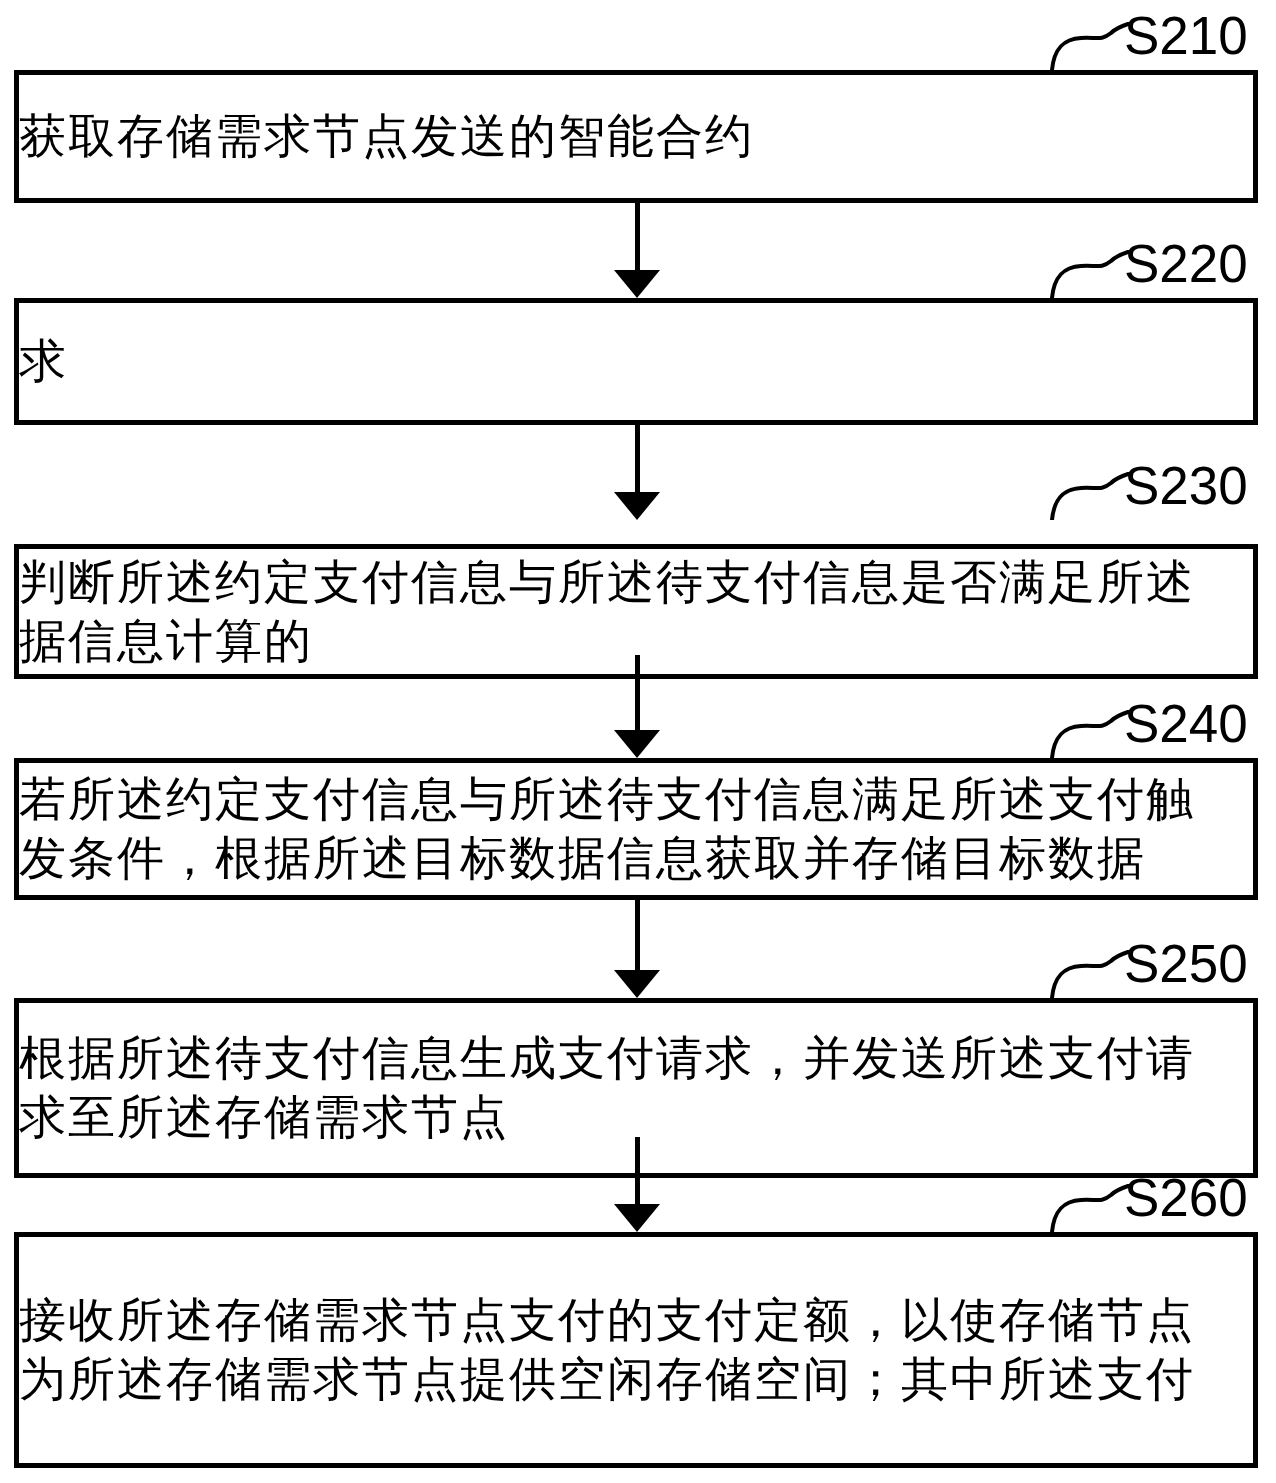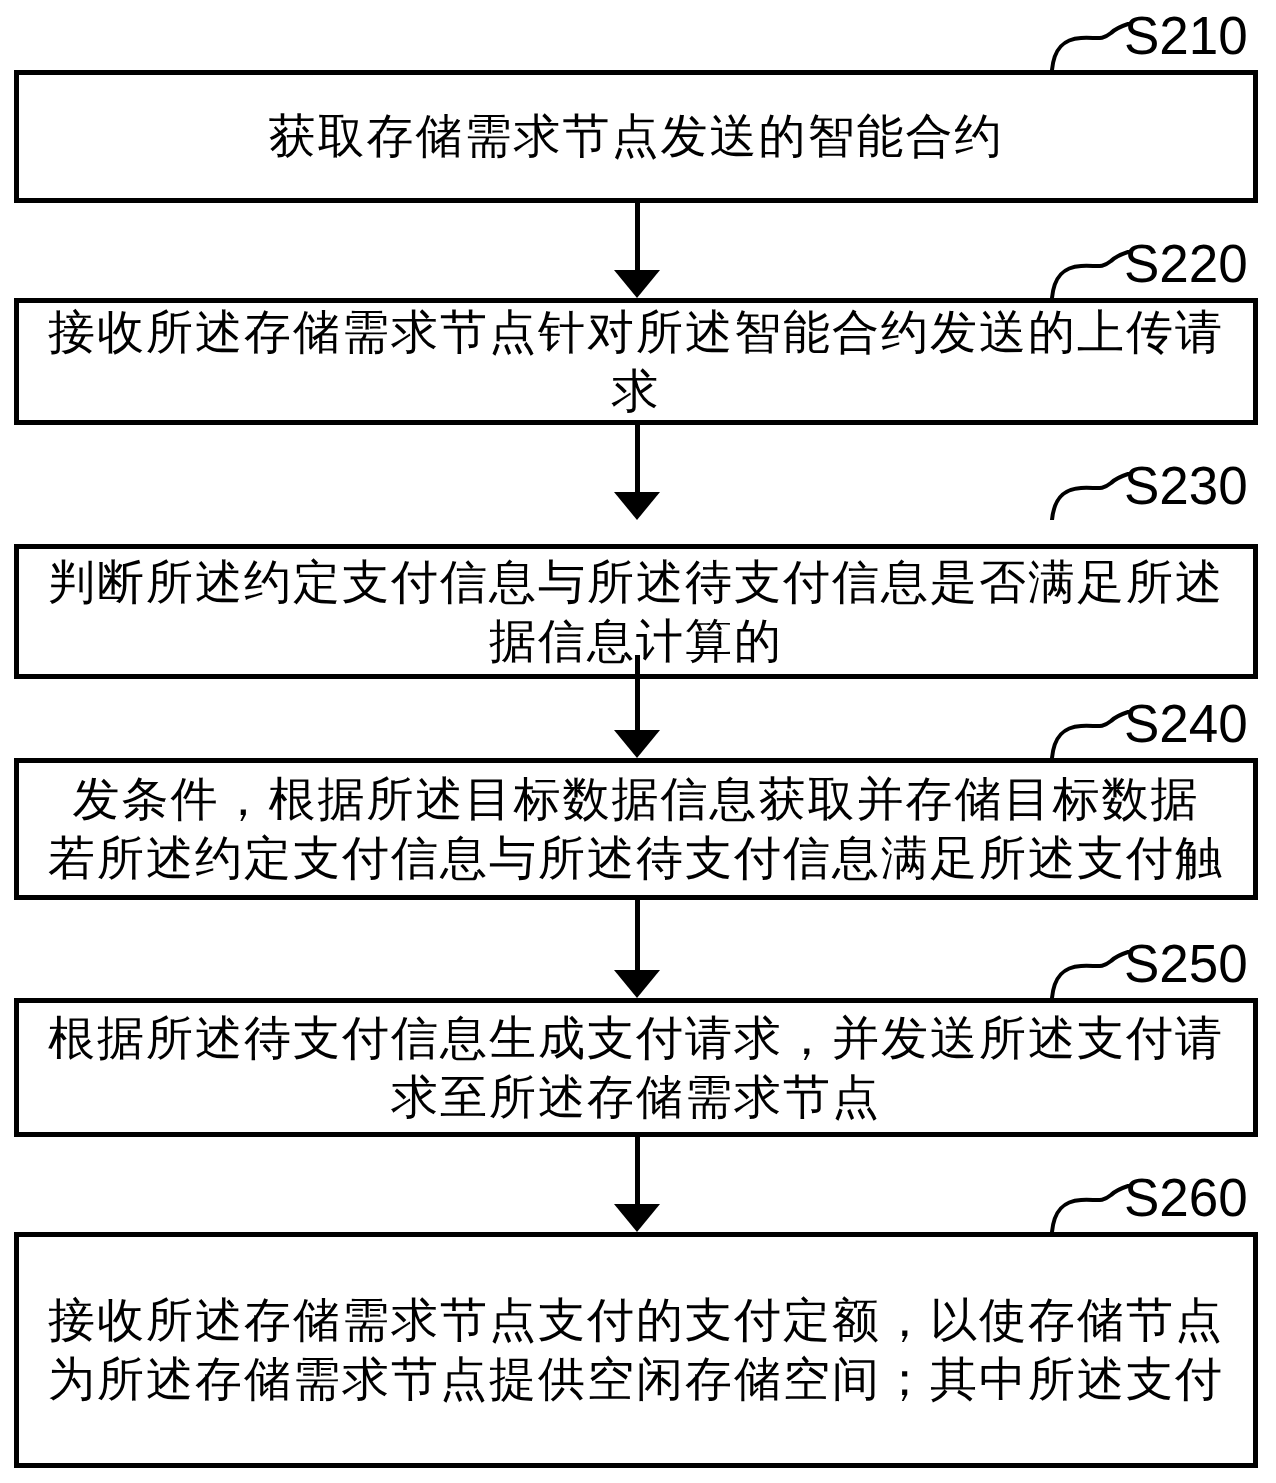--- a/index.html
+++ b/index.html
@@ -14,21 +14,21 @@
   .box {
     position: absolute;
     left: 14px;
     width: 1244px;
     box-sizing: border-box;
     border: 5px solid #000000;
     background: #ffffff;
     display: flex;
     flex-direction: column;
     justify-content: center;
-    align-items: center;
+    align-items: flex-start;
   }
   .tline {
     font-size: 47px;
     line-height: 59px;
     letter-spacing: 2px;
     color: #000000;
     text-align: center;
     white-space: nowrap;
   }
   .slabel {
@@ -76,21 +76,20 @@
   </div>
 
   <div class="aline" style="top:203px;height:70px"></div>
   <div class="ahead" style="top:270px"></div>
 
   <svg class="leader" style="top:250px" viewBox="0 0 90 48">
     <path d="M12 48 C14 27 23 17 41 16 C57 15 61 19 71 11 C76 6 82 4 88 2" fill="none" stroke="#000" stroke-width="4" stroke-linecap="round"></path>
   </svg>
   <div class="slabel" style="top:236px">S220</div>
   <div class="box" style="top:298px;height:127px">
-    <div class="tline">接收所述存储需求节点针对所述智能合约发送的上传请</div>
     <div class="tline">求</div>
   </div>
 
   <div class="aline" style="top:425px;height:67px"></div>
   <div class="ahead" style="top:492px"></div>
 
   <svg class="leader" style="top:472px" viewBox="0 0 90 48">
     <path d="M12 48 C14 27 23 17 41 16 C57 15 61 19 71 11 C76 6 82 4 88 2" fill="none" stroke="#000" stroke-width="4" stroke-linecap="round"></path>
   </svg>
   <div class="slabel" style="top:458px">S230</div>
@@ -100,32 +99,32 @@
   </div>
 
   <div class="aline" style="top:655px;height:75px"></div>
   <div class="ahead" style="top:730px"></div>
 
   <svg class="leader" style="top:710px" viewBox="0 0 90 48">
     <path d="M12 48 C14 27 23 17 41 16 C57 15 61 19 71 11 C76 6 82 4 88 2" fill="none" stroke="#000" stroke-width="4" stroke-linecap="round"></path>
   </svg>
   <div class="slabel" style="top:696px">S240</div>
   <div class="box" style="top:758px;height:142px">
+    <div class="tline">若所述约定支付信息与所述待支付信息满足所述支付触</div>
     <div class="tline">发条件，根据所述目标数据信息获取并存储目标数据</div>
-    <div class="tline">若所述约定支付信息与所述待支付信息满足所述支付触</div>
   </div>
 
   <div class="aline" style="top:900px;height:70px"></div>
   <div class="ahead" style="top:970px"></div>
 
   <svg class="leader" style="top:950px" viewBox="0 0 90 48">
     <path d="M12 48 C14 27 23 17 41 16 C57 15 61 19 71 11 C76 6 82 4 88 2" fill="none" stroke="#000" stroke-width="4" stroke-linecap="round"></path>
   </svg>
   <div class="slabel" style="top:936px">S250</div>
-  <div class="box" style="top:998px;height:139px">
+  <div class="box" style="top:998px;height:180px">
     <div class="tline">根据所述待支付信息生成支付请求，并发送所述支付请</div>
     <div class="tline">求至所述存储需求节点</div>
   </div>
 
   <div class="aline" style="top:1137px;height:69px"></div>
   <div class="ahead" style="top:1204px"></div>
 
   <svg class="leader" style="top:1184px" viewBox="0 0 90 48">
     <path d="M12 48 C14 27 23 17 41 16 C57 15 61 19 71 11 C76 6 82 4 88 2" fill="none" stroke="#000" stroke-width="4" stroke-linecap="round"></path>
   </svg>

